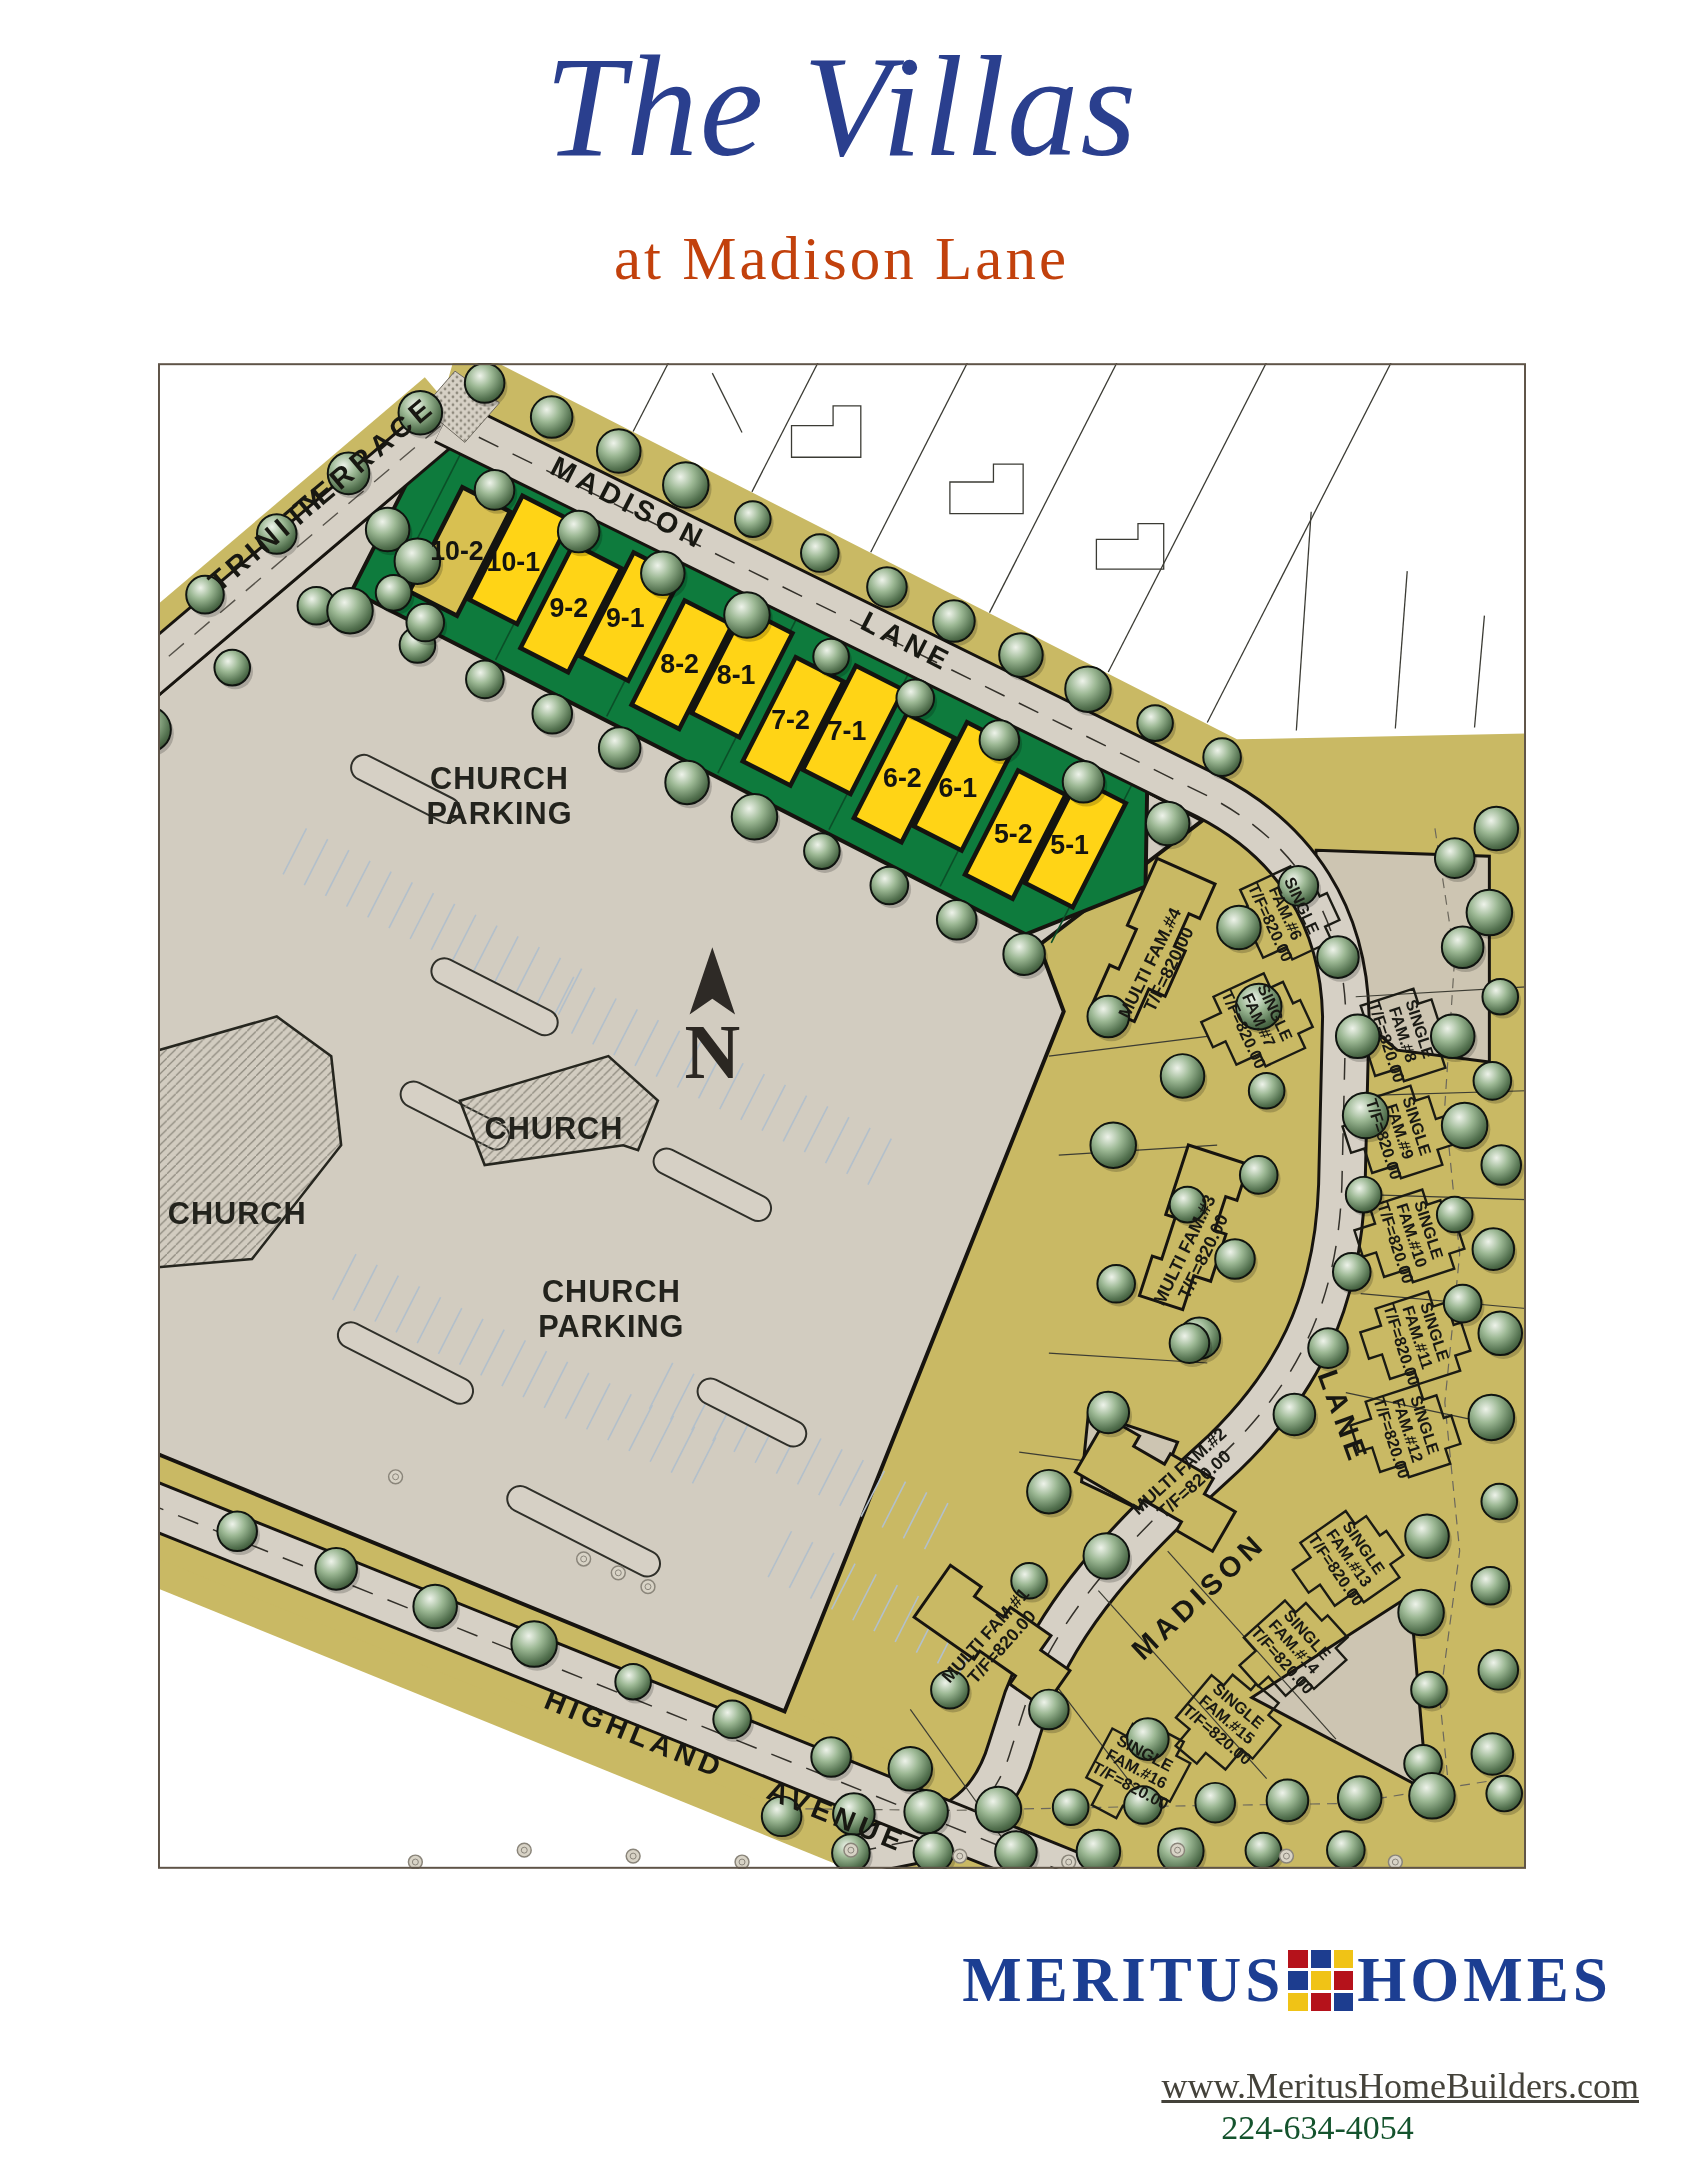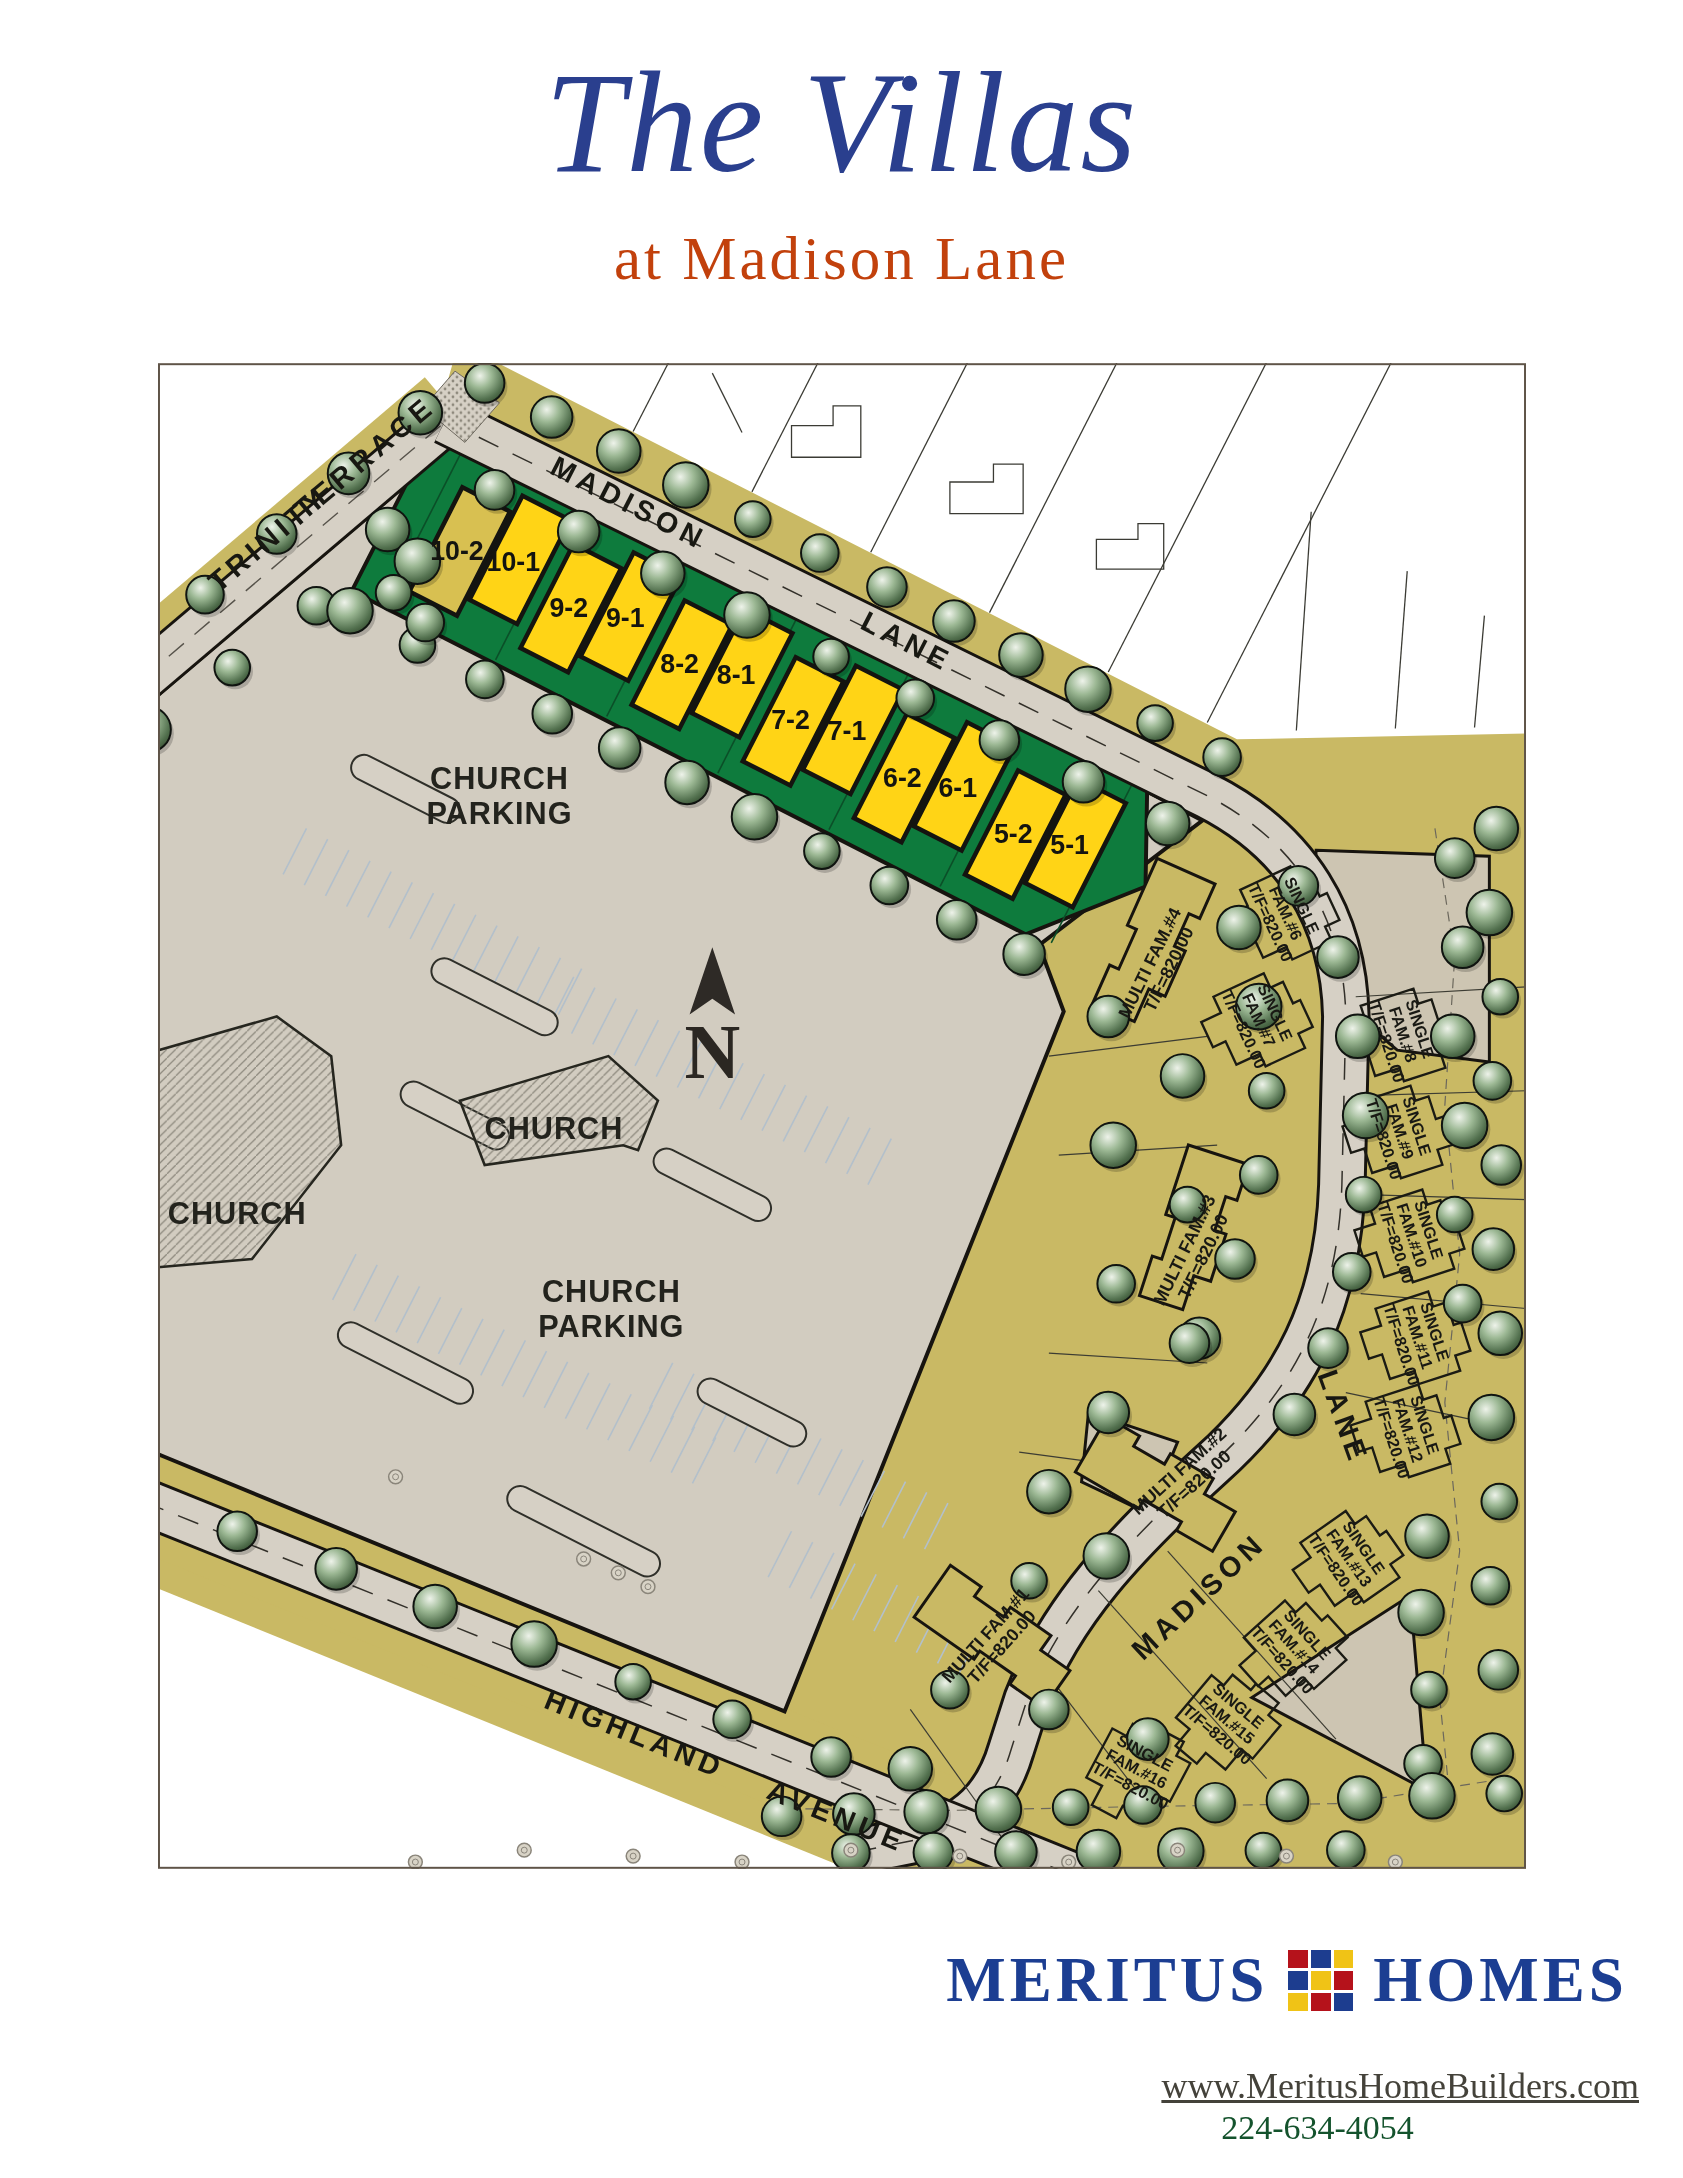--- a/index.html
+++ b/index.html
@@ -1,38 +1,38 @@
 <!DOCTYPE html>
 <html><head>
 <meta charset="utf-8">
 <style>
   html,body{margin:0;padding:0;background:#fff;}
   .page{position:relative;width:1683px;height:2178px;background:#ffffff;
         font-family:"Liberation Serif",serif;overflow:hidden;}
-  .title{position:absolute;left:0;right:0;top:34px;text-align:center;
+  .title{position:absolute;left:0;right:0;top:18px;text-align:center;
          font-style:italic;font-size:143px;line-height:1.25;color:#2a3f8e;letter-spacing:2px;}
   .subtitle{position:absolute;left:0;right:0;top:224px;text-align:center;
          font-size:61px;color:#c2410c;letter-spacing:3px;}
   svg.map{position:absolute;left:158px;top:363px;}
 
   .street{font-family:"Liberation Sans",sans-serif;font-weight:700;font-size:29px;
           letter-spacing:5px;fill:#181812;text-anchor:middle;}
   .unit{font-family:"Liberation Sans",sans-serif;font-weight:700;font-size:27px;
         fill:#141410;text-anchor:middle;}
   .big{font-family:"Liberation Sans",sans-serif;font-weight:700;font-size:31px;
        fill:#23231d;text-anchor:middle;letter-spacing:1px;}
   .lot{font-family:"Liberation Sans",sans-serif;font-weight:700;font-size:16.5px;
        fill:#191914;text-anchor:middle;}
   .mlot{font-family:"Liberation Sans",sans-serif;font-weight:700;font-size:18px;
        fill:#191914;text-anchor:middle;}
   .north{font-family:"Liberation Serif",serif;font-weight:700;font-size:78px;
        fill:#2b2722;text-anchor:middle;}
 
   .footer-brand{position:absolute;top:1936px;left:911px;width:752px;height:89px;
-      display:flex;align-items:center;justify-content:center;gap:20px;}
+      display:flex;align-items:center;justify-content:center;gap:4px;}
   .brand-word{font-size:63px;font-weight:700;color:#1c3e92;letter-spacing:4px;}
   .logo-icon{width:65px;height:61px;display:grid;grid-template-columns:repeat(3,1fr);
       grid-template-rows:repeat(3,1fr);gap:3px;background:#fff;}
   .logo-icon span{display:block;width:100%;height:100%;}
   .footer-web{position:absolute;top:2065px;right:44px;font-size:36px;color:#44423a;text-decoration:underline;}
   .footer-phone{position:absolute;top:2109px;right:118px;width:495px;text-align:center;
       font-size:34px;color:#14532d;}
 </style>
 </head>
 <body>

